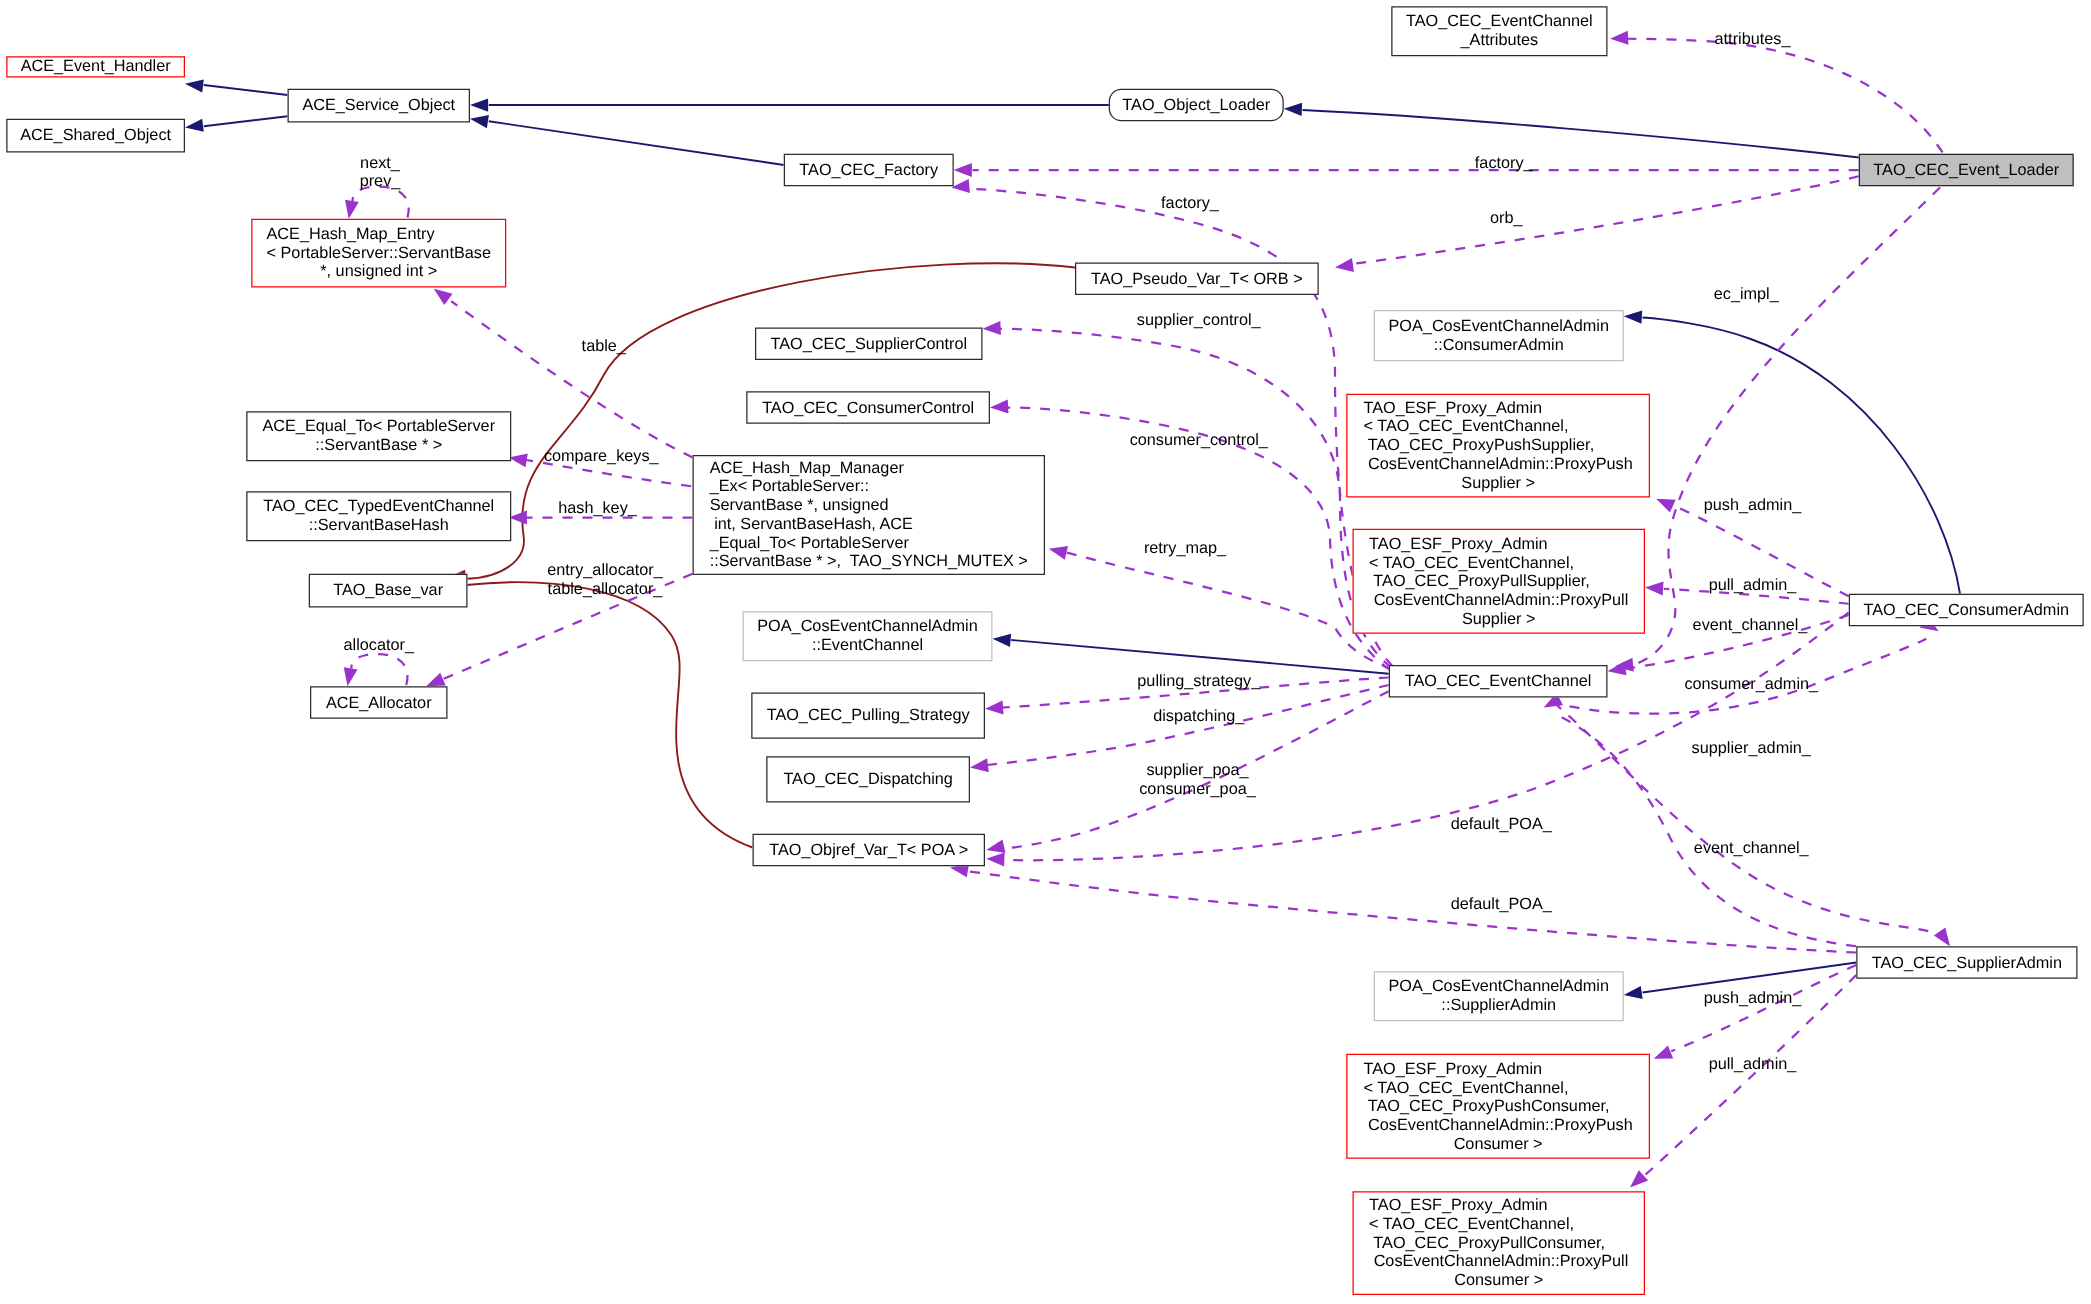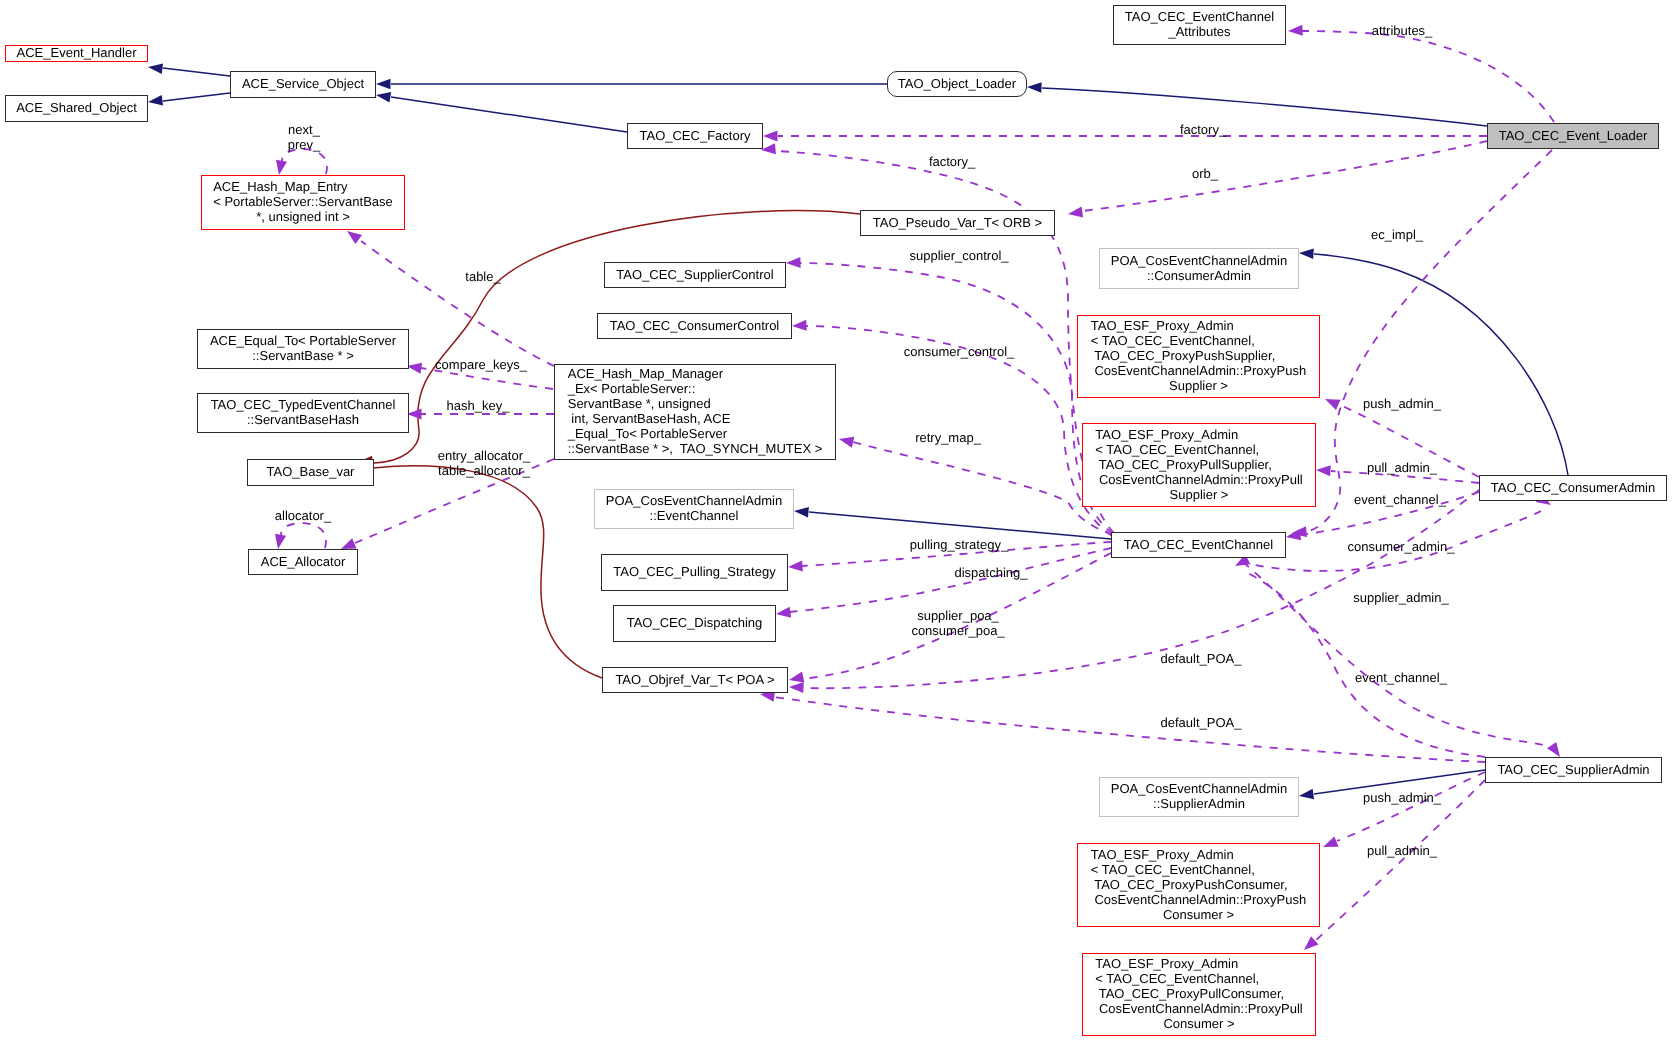--- a/index.html
+++ b/index.html
@@ -221,21 +221,21 @@
       <div class="elabel" style="left: 1205px; top: 166px; text-align: center;"><span style="display: block;">orb_</span></div>
       <div class="elabel" style="left: 1397px; top: 227px; text-align: right;"><span style="display: block;">ec_impl_</span></div>
       <div class="elabel" style="left: 959px; top: 248px;"><span style="display: block;">supplier_control_</span></div>
       <div class="elabel" style="left: 959px; top: 344px;"><span style="display: block;">consumer_control_</span></div>
       <div class="elabel" style="left: 948px; top: 430px;"><span style="display: block;">retry_map_</span></div>
       <div class="elabel" style="left: 1402px; top: 396px;"><span style="display: block;">push_admin_</span></div>
       <div class="elabel" style="left: 1402px; top: 460px;"><span style="display: block;">pull_admin_</span></div>
       <div class="elabel" style="left: 1400px; top: 492px;"><span style="display: block;">event_channel_</span></div>
       <div class="elabel" style="left: 959px; top: 537px;"><span style="display: block;">pulling_strategy_</span></div>
       <div class="elabel" style="left: 1401px; top: 539px;"><span style="display: block;">consumer_admin_</span></div>
-      <div class="elabel" style="left: 959px; top: 565px; margin-left: 32px;"><span style="display: block;">dispatching_</span></div>
+      <div class="elabel" style="left: 959px; top: 565px;"><span style="display: block;">dispatching_</span></div>
       <div class="elabel" style="left: 1401px; top: 590px;"><span style="display: block;">supplier_admin_</span></div>
       <div class="elabel" style="left: 958px; top: 608px;"><span style="display: block;">supplier_poa_</span><span style="display: block;">consumer_poa_</span></div>
       <div class="elabel" style="left: 1201px; top: 651px;"><span style="display: block;">default_POA_</span></div>
       <div class="elabel" style="left: 1401px; top: 670px;"><span style="display: block;">event_channel_</span></div>
       <div class="elabel" style="left: 1201px; top: 715px;"><span style="display: block;">default_POA_</span></div>
       <div class="elabel" style="left: 1402px; top: 790px;"><span style="display: block;">push_admin_</span></div>
       <div class="elabel" style="left: 1402px; top: 843px;"><span style="display: block;">pull_admin_</span></div>
     </div>
 </div>
 

